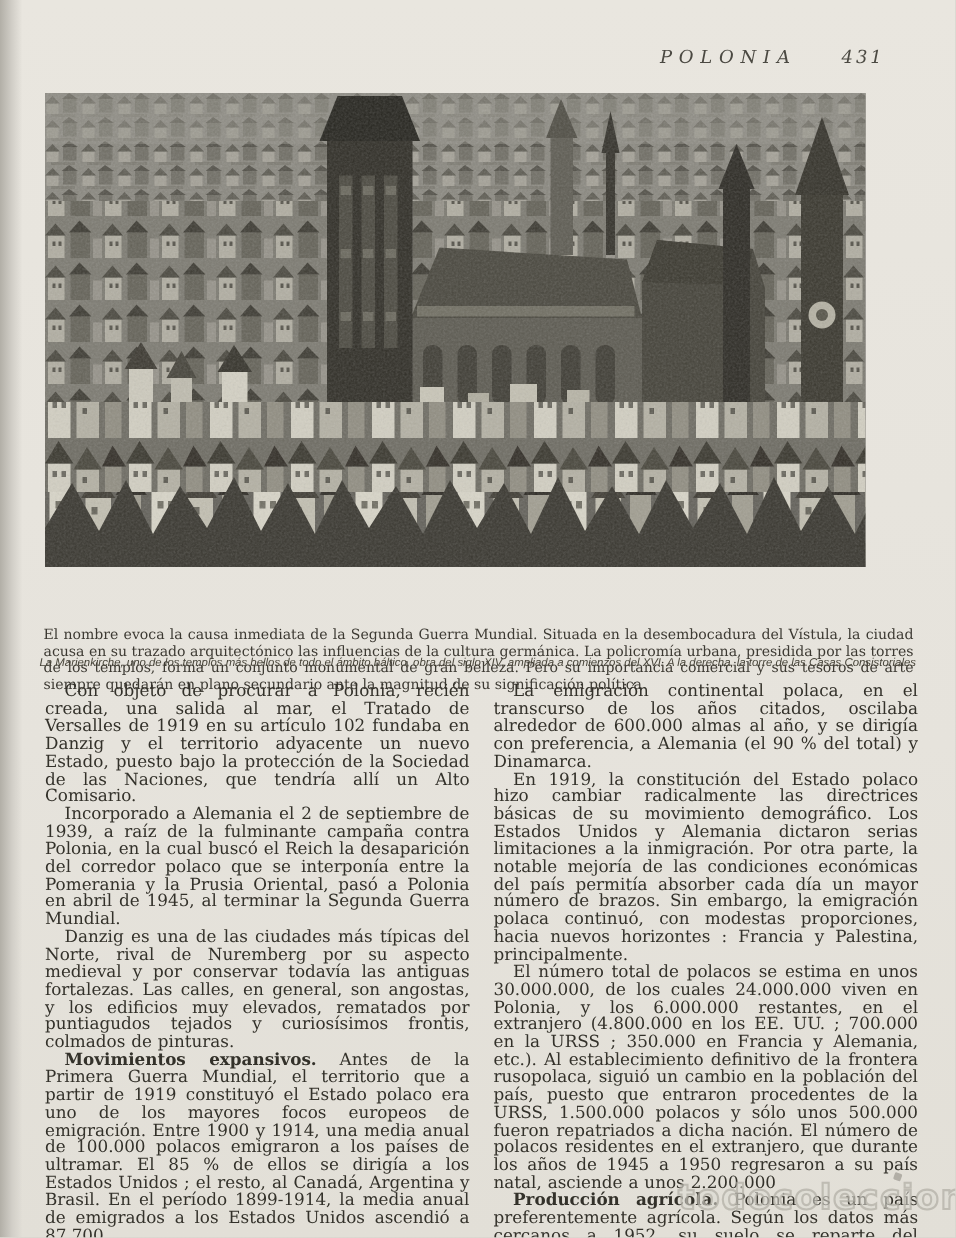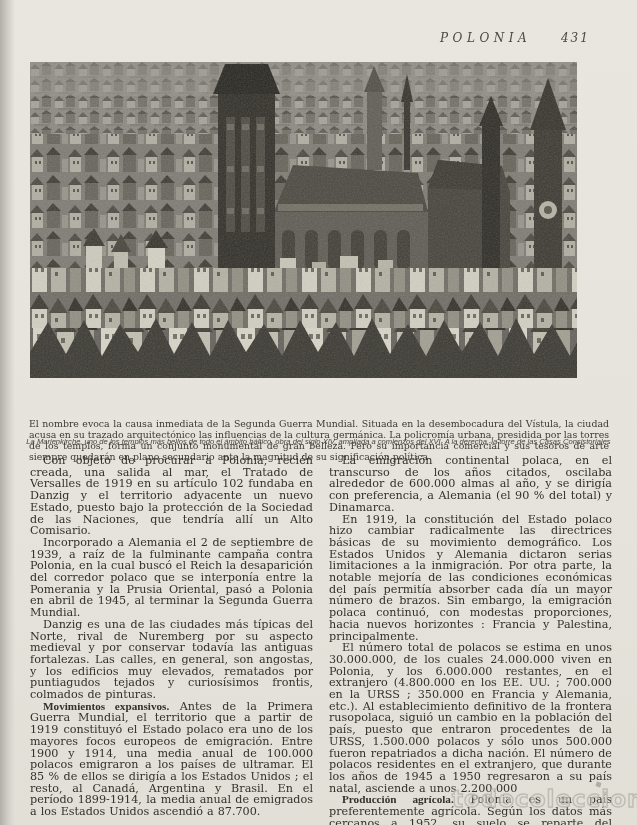--- a/index.html
+++ b/index.html
@@ -20,21 +20,21 @@
     font-style:italic;font-size:13.5px;letter-spacing:5.5px;white-space:nowrap;color:#3a372f;}
   .fig-desc{position:absolute;left:29px;top:419px;width:580px;font-size:9.4px;
     line-height:10.9px;text-align:justify;color:#3c3932;}
   .fig-credit{position:absolute;left:0px;top:437px;width:637px;text-align:center;
     font-family:Liberation Sans, sans-serif;font-style:italic;font-size:7.6px;
     white-space:nowrap;color:#474439;}
   .columns{position:absolute;left:30px;top:455px;width:582px;display:flex;gap:16px;}
   .col{width:283px;font-size:11.2px;line-height:11.7px;text-align:justify;
     word-spacing:0.4px;color:#33312a;}
   .col p{margin:0;text-indent:13px;}
-  .col b{font-weight:bold;font-family:Liberation Serif, serif;}
+  .col b{font-weight:bold;}
   .col h3{margin:8px 0 5px 0;font-size:11.5px;text-align:center;letter-spacing:0.8px;
     font-weight:bold;text-indent:0;color:#2f2d26;}
   .watermark{position:absolute;left:452px;top:786px;
     font-family:"DejaVu Sans","Liberation Sans",sans-serif;font-weight:bold;
     font-size:23px;letter-spacing:1px;color:rgba(221,218,211,0.55);
     -webkit-text-stroke:1.4px rgba(172,169,160,0.65);white-space:nowrap;}
   .artifact{position:absolute;left:596px;top:782px;width:5px;height:5px;
     background:#9c9991;border-radius:1px;transform:rotate(20deg);opacity:.7;}
 </style>
 </head>

